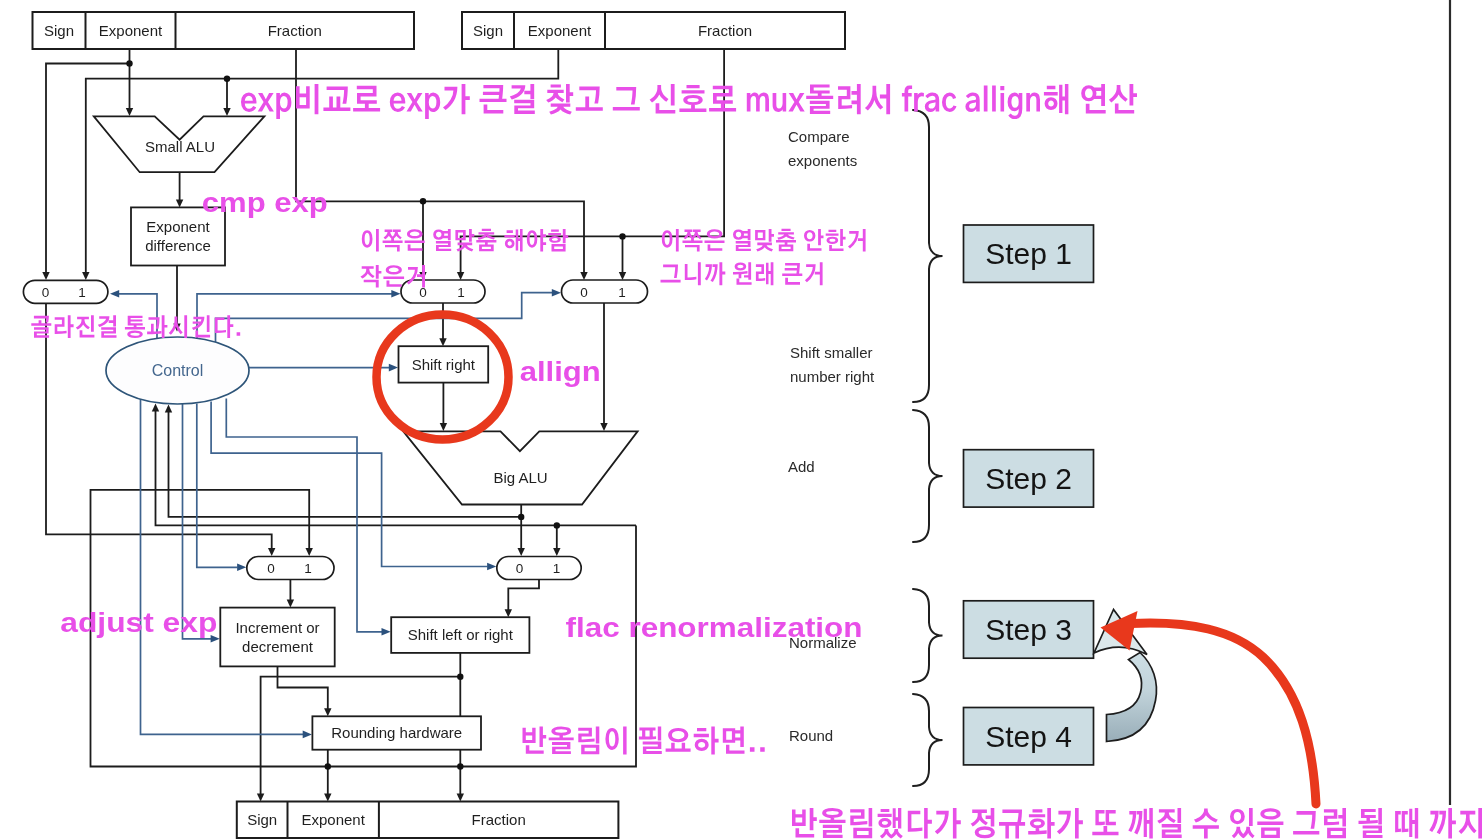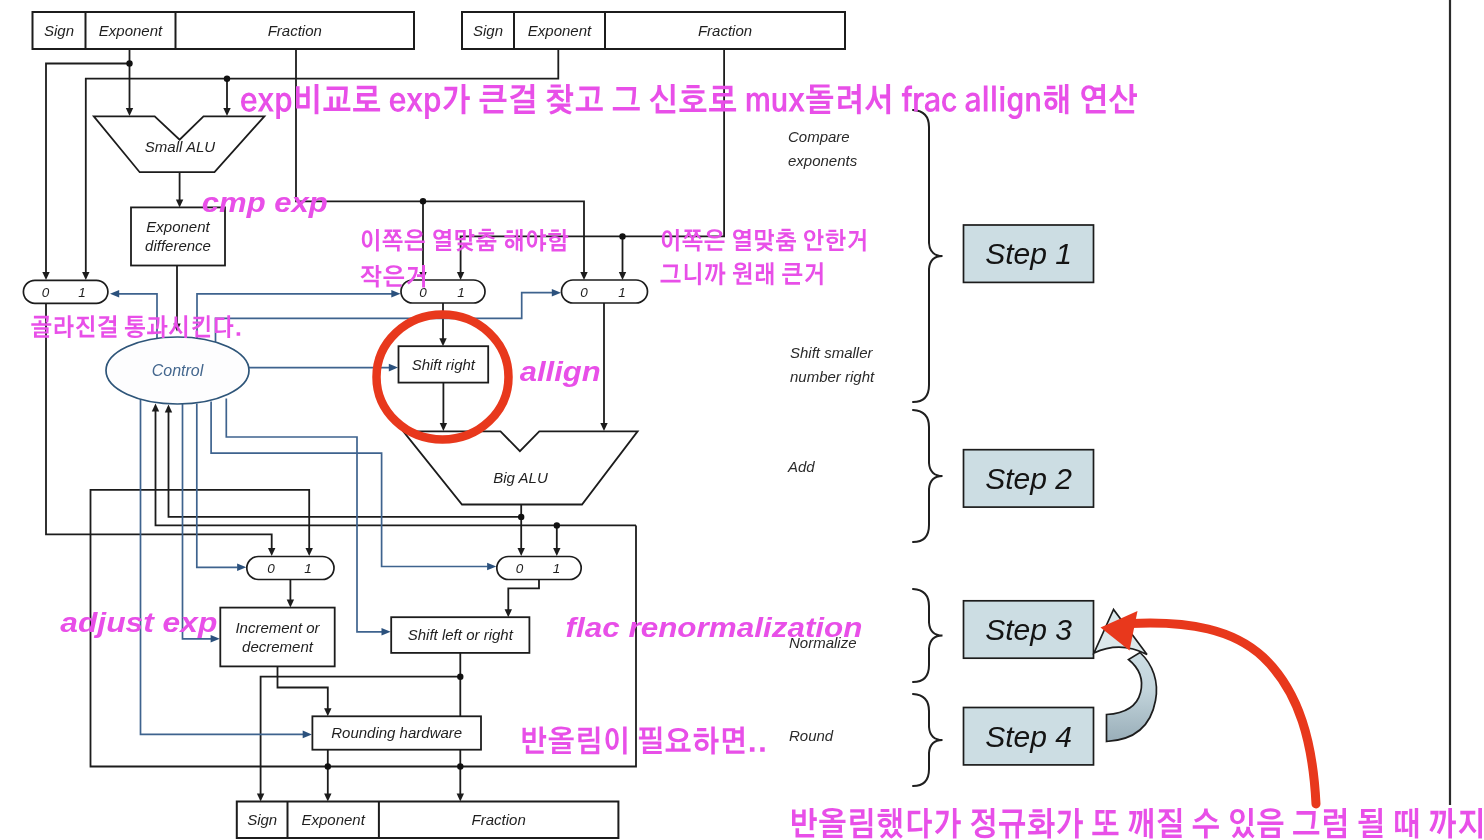--- a/index.html
+++ b/index.html
@@ -1,16 +1,16 @@
 <!DOCTYPE html>
 <html><head>
 <meta charset="utf-8">
 <style>
   html,body { margin:0; padding:0; background:#ffffff; }
-  #page { width:1484px; height:840px; position:relative; background:#ffffff; overflow:hidden;font-style:italic; }
+  #page { width:1484px; height:840px; position:relative; background:#ffffff; overflow:hidden; }
   svg { display:block; }
   text { font-family:"Liberation Sans","DejaVu Sans",sans-serif; }
 </style>
 </head>
 <body>
 
 <div id="page">
 <svg width="1484" height="840" viewBox="0 0 1484 840">
 <defs>
 <linearGradient id="ribbonGrad" x1="0" y1="645" x2="0" y2="745" gradientUnits="userSpaceOnUse">

